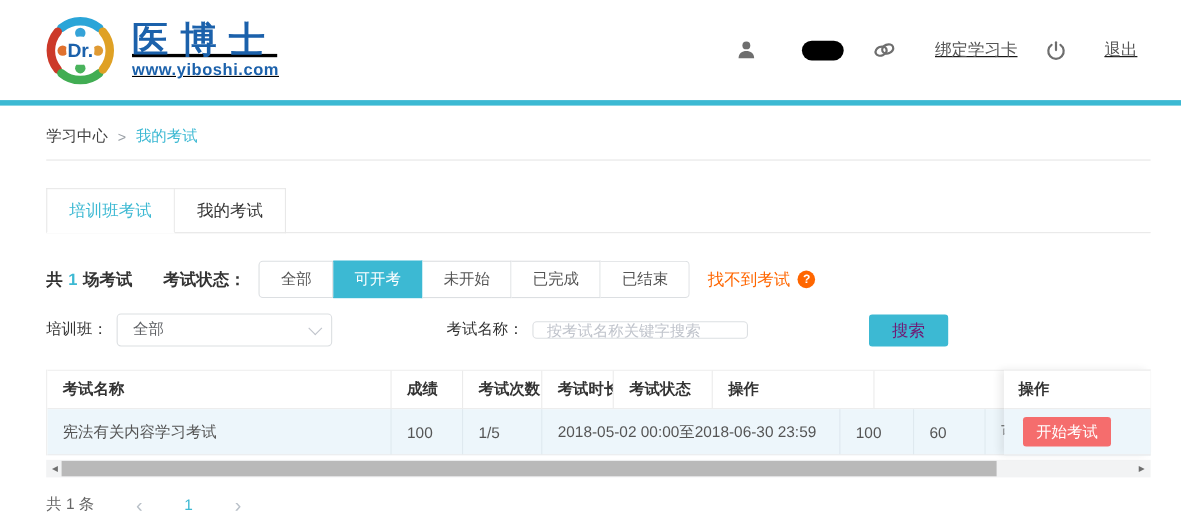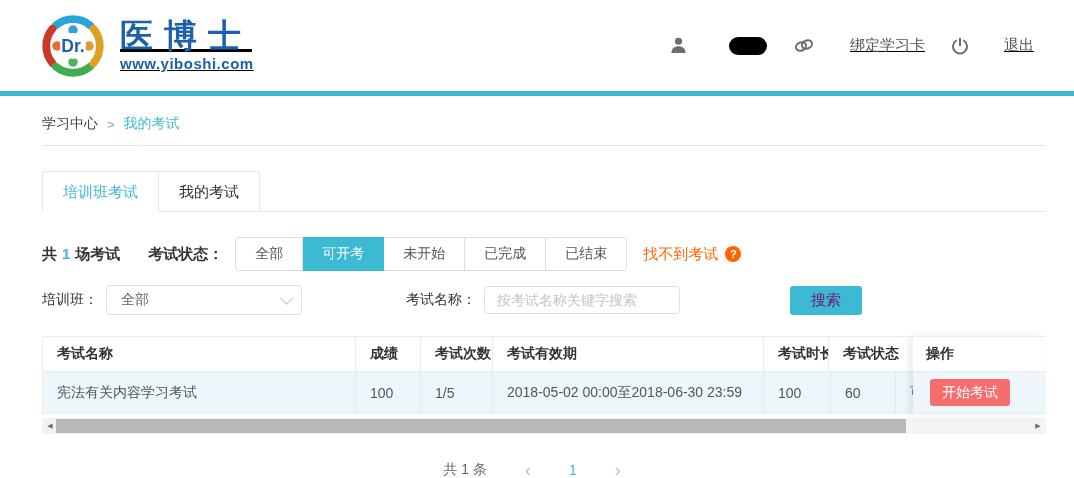--- a/index.html
+++ b/index.html
@@ -45,21 +45,21 @@
   .seg-btn:last-child { border-radius:0 4px 4px 0; }
   .seg-btn.selected { background:#3cb9d3; border-color:#3cb9d3; color:#fff; }
   .notfound { margin-left:16px; font-size:15px; color:#ff6600; cursor:pointer; white-space:nowrap; }
   .help-badge { display:inline-flex; align-items:center; justify-content:center; width:16px; height:16px; border-radius:50%; background:#ff6600; color:#fff; font-size:11px; font-weight:bold; margin-left:7px; cursor:pointer; }
 
   .filter2 { margin-top:14px; display:flex; align-items:center; height:30px; font-size:14px; color:#333; }
   .sel-box { margin-left:8px; width:196px; height:30px; border:1px solid #dcdfe2; border-radius:4px; display:flex; align-items:center; padding:0 12px 0 14px; color:#606266; cursor:pointer; background:#fff; }
   .sel-box .sel-val { flex:1; }
   .chev { width:9px; height:9px; border-right:1.5px solid #c0c4cc; border-bottom:1.5px solid #c0c4cc; transform:rotate(45deg) translateY(-3px); }
   .name-label { margin-left:104px; white-space:nowrap; }
-  .txt-input { margin-left:8px; width:196px; height:28px; border:1px solid #dcdfe2; border-radius:4px; padding:0 12px; font-size:14px; color:#333; outline:none; font-family:inherit; }
+  .txt-input { margin-left:8px; width:196px; height:16px; border:1px solid #dcdfe2; border-radius:4px; padding:0 12px; font-size:14px; color:#333; outline:none; font-family:inherit; }
   .txt-input::placeholder { color:#c0c4cc; }
   .search-btn { margin-left:110px; width:72px; height:29px; background:#3cb9d3; color:#701a75; border:none; border-radius:3px; font-size:15px; cursor:pointer; font-family:inherit; }
 
   
   .tbl-wrap { margin-top:21px; position:relative; width:1004px; }
   .tbl-scroll { width:1004px; overflow:hidden; border-left:1px solid #ebebeb; border-right:1px solid #ebebeb; }
   .tbl-inner { width:1090px; }
   .t-head { display:flex; height:36px; border-top:1px solid #ebebeb; border-bottom:1px solid #ebebeb; background:#fff; }
   .th { display:flex; align-items:center; padding-left:14px; font-size:14px; font-weight:bold; color:#333; border-right:1px solid #ebebeb; overflow:hidden; white-space:nowrap; }
   .t-row { display:flex; height:42px; background:#edf6fb; border-bottom:1px solid #ebebeb; }
@@ -70,21 +70,21 @@
   .fixed-th { height:36px; background:#fff; border-top:1px solid #ebebeb; border-bottom:1px solid #ebebeb; display:flex; align-items:center; padding-left:13px; font-size:14px; font-weight:bold; color:#333; }
   .fixed-td { height:42px; background:#edf6fb; border-bottom:1px solid #ebebeb; display:flex; align-items:center; padding-left:17px; }
   .start-btn { width:80px; height:27px; background:#f56d6d; color:#fff; border:none; border-radius:3px; font-size:14px; cursor:pointer; font-family:inherit; }
 
   .hscroll { position:relative; margin-top:4px; width:1004px; height:16px; background:#f2f3f4; }
   .hs-arrow { position:absolute; top:0; width:16px; height:16px; display:flex; align-items:center; justify-content:center; font-size:7px; color:#6f6f6f; cursor:pointer; }
   .hs-left { left:0; } .hs-right { right:0; }
   .hs-thumb { position:absolute; left:14px; top:1px; width:850px; height:14px; background:#b9b9b9; cursor:grab; }
 
   
-  .pager { margin-top:27px; display:flex; justify-content:center; align-items:center; padding-right:24px; font-size:14px; color:#666; }
+  .pager { margin-top:16px; display:flex; justify-content:flex-start; align-items:center; padding-right:24px; font-size:14px; color:#666; }
   .pg-arrow { color:#b9c0c8; font-size:18px; line-height:14px; margin-left:38px; cursor:pointer; }
   .pg-num { color:#3db9d3; margin-left:38px; cursor:pointer; }
 </style>
 </head>
 <body>
 
 <div class="page">
 
   <div class="hdr">
     <div class="logo-group">
@@ -178,21 +178,20 @@
       <button class="search-btn">搜索</button>
     </div>
 
     <div class="tbl-wrap">
       <div class="tbl-scroll">
         <div class="tbl-inner">
           <div class="t-head">
             <div class="th c0">考试名称</div>
             <div class="th c1">成绩</div>
             <div class="th c2">考试次数</div>
-            <div class="th c3">考试有效期</div>
             <div class="th c5">考试时长</div>
             <div class="th c6">考试状态</div>
             <div class="th c7">操作</div>
           </div>
           <div class="t-row">
             <div class="td c0">宪法有关内容学习考试</div>
             <div class="td c1">100</div>
             <div class="td c2">1/5</div>
             <div class="td c3">2018-05-02 00:00至2018-06-30 23:59</div>
             <div class="td c4">100</div>

